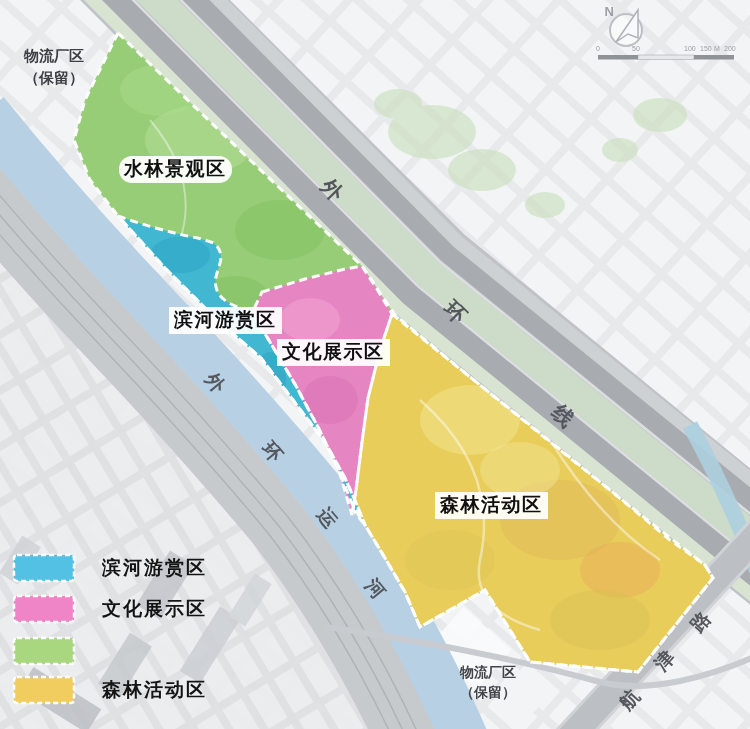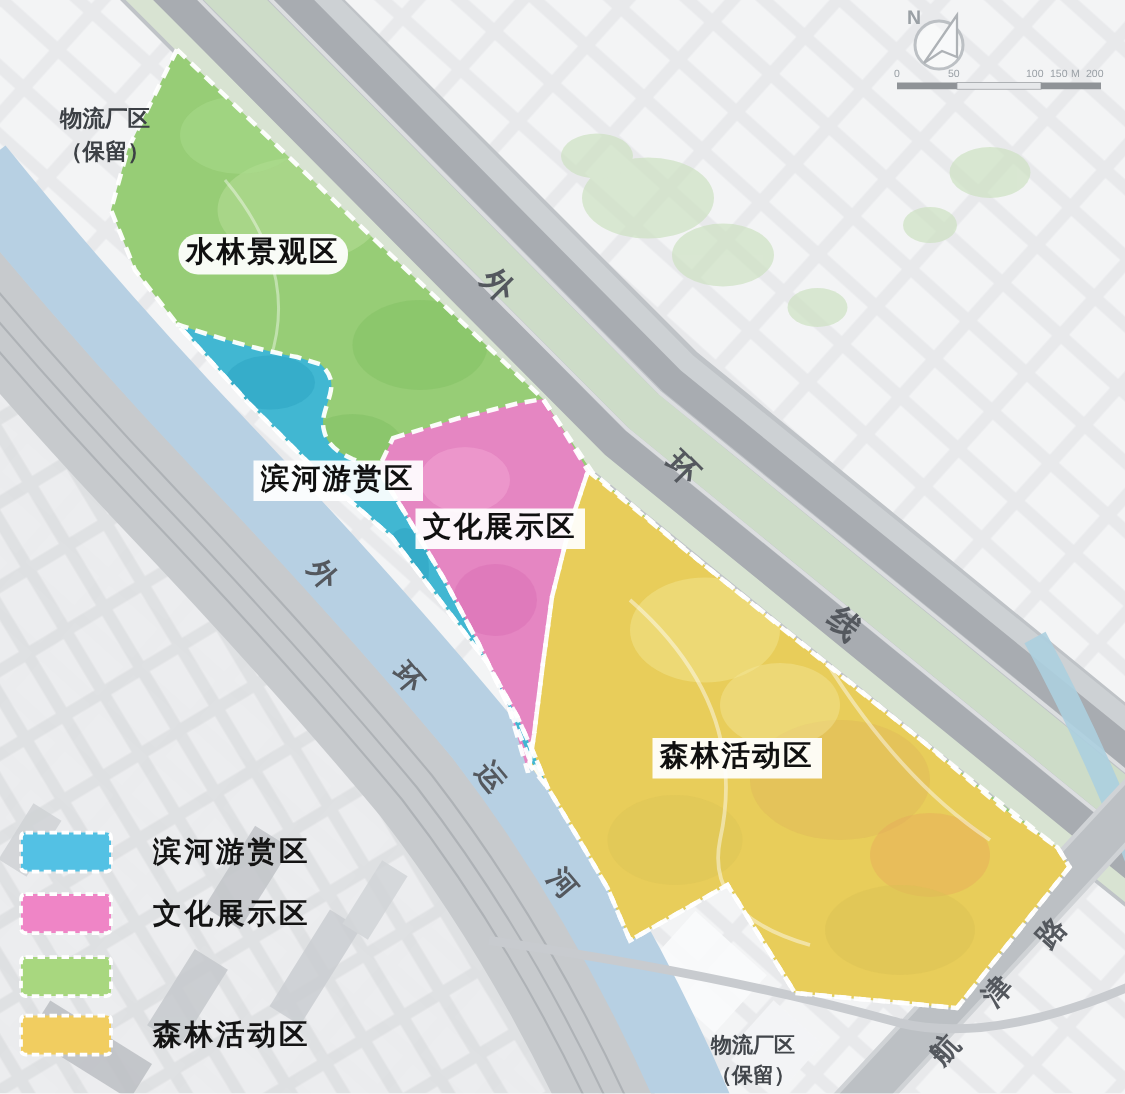--- a/index.html
+++ b/index.html
@@ -3,21 +3,21 @@
 <meta charset="utf-8">
 <style>
   html,body{margin:0;padding:0;background:#fff;}
   #stage{position:relative;width:750px;height:729px;overflow:hidden;
          font-family:"Liberation Sans","DejaVu Sans",sans-serif;background:#e9eaec;}
   #mapsvg{position:absolute;left:0;top:0;}
   .zlabel{position:absolute;background:rgba(255,255,255,.93);color:#101010;
           font-size:19px;font-weight:bold;letter-spacing:1.5px;padding:2px 5px;
           white-space:nowrap;line-height:1.2;}
   .note{position:absolute;color:#3c4045;font-size:15px;font-weight:600;
-        text-align:right;line-height:1.45;white-space:nowrap;margin-top:24px;}
+        text-align:center;line-height:1.45;white-space:nowrap;}
   .note.small{font-size:14px;color:#42464b;}
   .rchar{position:absolute;width:24px;height:24px;display:flex;align-items:center;
          justify-content:center;color:#54585e;font-weight:600;}
   .legend{position:absolute;left:0;top:0;}
   .legend-row{position:absolute;display:flex;align-items:center;}
   .legend-label{font-size:19px;font-weight:bold;color:#141414;margin-left:26px;
                 letter-spacing:2px;white-space:nowrap;}
   .compass{position:absolute;left:588px;top:0;}
 </style>
 </head>

